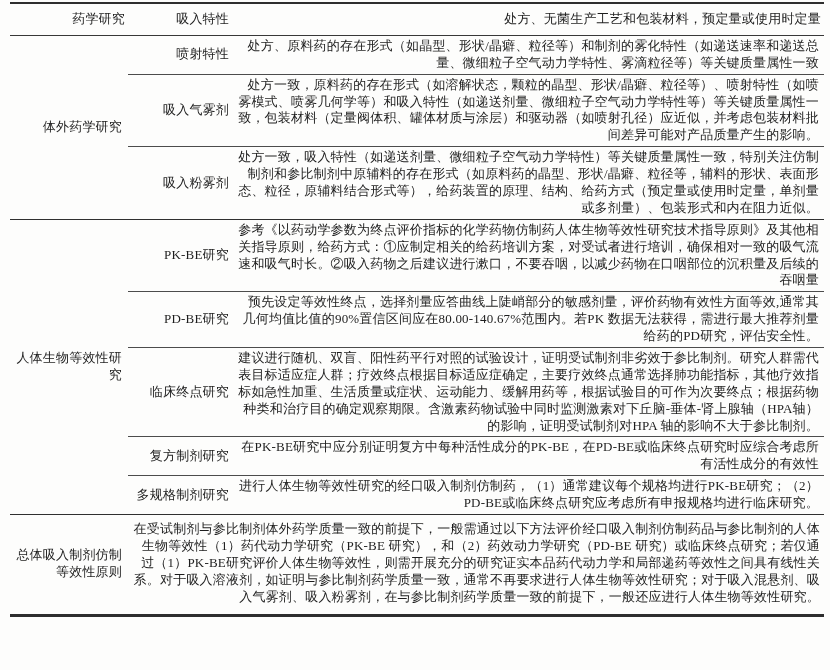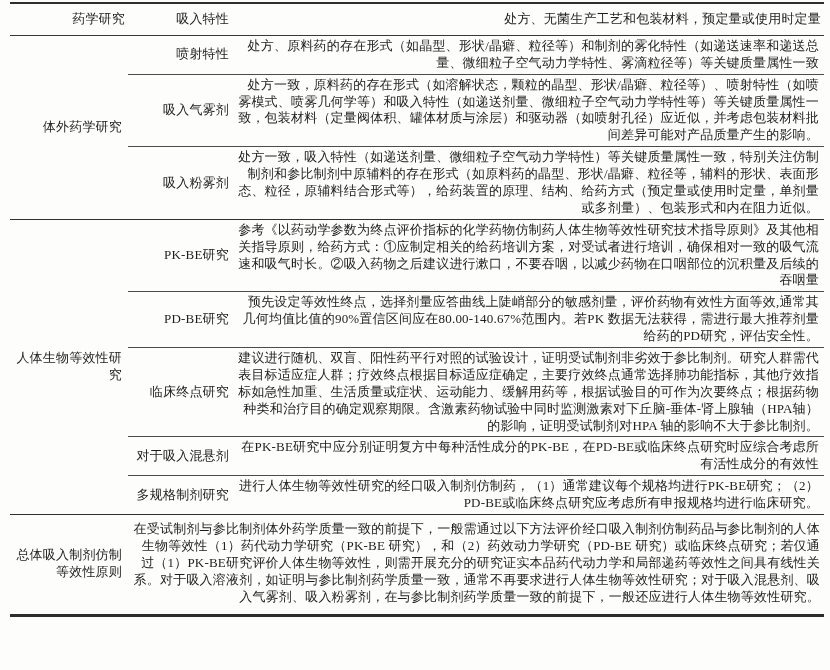--- a/index.html
+++ b/index.html
@@ -99,21 +99,21 @@
       </tr>
       <tr>
         <td class="type mid">PD-BE研究</td>
         <td class="desc mid">预先设定等效性终点，选择剂量应答曲线上陡峭部分的敏感剂量，评价药物有效性方面等效,通常其几何均值比值的90%置信区间应在80.00-140.67%范围内。若PK 数据无法获得，需进行最大推荐剂量给药的PD研究，评估安全性。</td>
       </tr>
       <tr>
         <td class="type mid">临床终点研究</td>
         <td class="desc mid">建议进行随机、双盲、阳性药平行对照的试验设计，证明受试制剂非劣效于参比制剂。研究人群需代表目标适应症人群；疗效终点根据目标适应症确定，主要疗效终点通常选择肺功能指标，其他疗效指标如急性加重、生活质量或症状、运动能力、缓解用药等，根据试验目的可作为次要终点；根据药物种类和治疗目的确定观察期限。含激素药物试验中同时监测激素对下丘脑-垂体-肾上腺轴（HPA轴）的影响，证明受试制剂对HPA 轴的影响不大于参比制剂。</td>
       </tr>
       <tr>
-        <td class="type mid">对于吸入混悬剂</td>
+        <td class="type mid">复方制剂研究</td>
         <td class="desc mid">在PK-BE研究中应分别证明复方中每种活性成分的PK-BE，在PD-BE或临床终点研究时应综合考虑所有活性成分的有效性</td>
       </tr>
       <tr>
         <td class="type sec-end">多规格制剂研究</td>
         <td class="desc sec-end">进行人体生物等效性研究的经口吸入制剂仿制药，（1）通常建议每个规格均进行PK-BE研究；（2）PD-BE或临床终点研究应考虑所有申报规格均进行临床研究。</td>
       </tr>
 
       <tr>
         <td class="cat">总体吸入制剂仿制等效性原则</td>
         <td class="desc merged" colspan="2">在受试制剂与参比制剂体外药学质量一致的前提下，一般需通过以下方法评价经口吸入制剂仿制药品与参比制剂的人体生物等效性（1）药代动力学研究（PK-BE 研究），和（2）药效动力学研究（PD-BE 研究）或临床终点研究；若仅通过（1）PK-BE研究评价人体生物等效性，则需开展充分的研究证实本品药代动力学和局部递药等效性之间具有线性关系。对于吸入溶液剂，如证明与参比制剂药学质量一致，通常不再要求进行人体生物等效性研究；对于吸入混悬剂、吸入气雾剂、吸入粉雾剂，在与参比制剂药学质量一致的前提下，一般还应进行人体生物等效性研究。</td>

